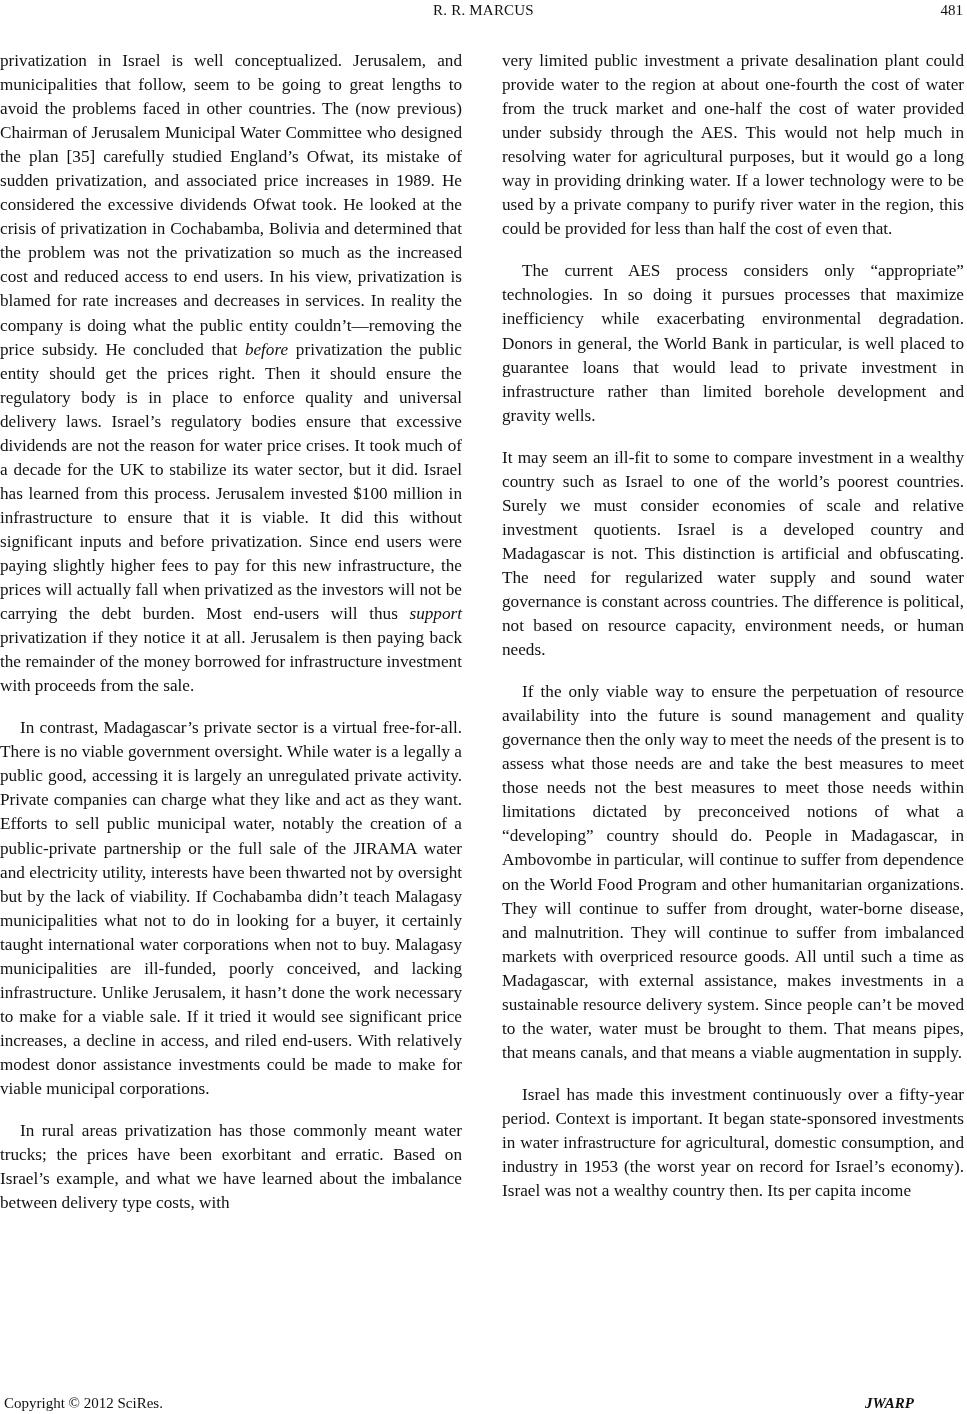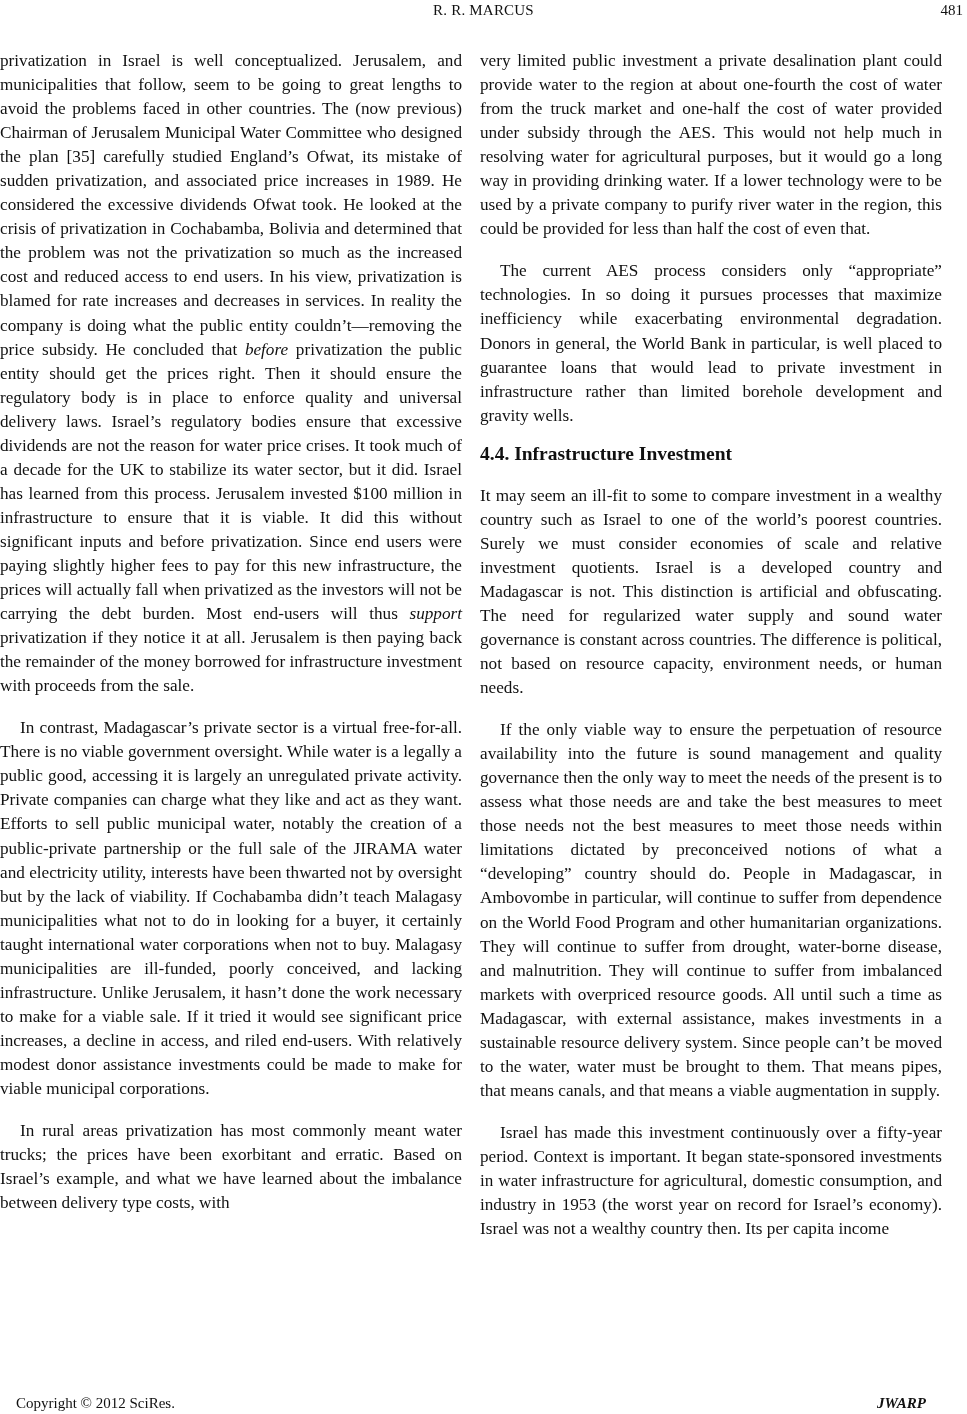--- a/index.html
+++ b/index.html
@@ -12,28 +12,28 @@
     font-size: 15px; line-height: 20px;
   }
   .running-head .author { position: absolute; left: 0; width: 967px; text-align: center; top: 0; letter-spacing: 0.2px; }
   .running-head .pageno { position: absolute; right: 4px; top: 0; }
   .col {
     position: absolute; top: 31px;
     font-size: 17.2px; line-height: 24.05px;
     text-align: justify; hyphens: manual;
   }
   .col-left { left: 0; width: 462px; }
-  .col-right { left: 480px; width: 462px; }
+  .col-right { left: 502px; width: 462px; }
   .col p { margin: 18px 0 6px 0; text-indent: 20px; }
   .col p.first { text-indent: 0; }
   .col h2 {
     font-size: 19.5px; font-weight: bold; margin: 14px 0 9px 0; line-height: 24px;
   }
   .footer {
-    position: absolute; top: 1394px; left: 16px; width: 914px; height: 20px;
+    position: absolute; top: 1394px; left: 4px; width: 914px; height: 20px;
     font-size: 15px; line-height: 18px;
   }
   .footer .copyright { position: absolute; left: 0; }
   .footer .journal { position: absolute; right: 4px; font-style: italic; font-weight: bold; text-align: center; }
   em { font-style: italic; }
 </style>
 </head>
 <body>
 
 <div class="running-head">
@@ -42,28 +42,27 @@
 </div>
 
 <div class="col col-left">
   <p class="first">
     <span>privatization in Israel is well conceptualized. Jerusalem, and municipalities that follow, seem to be going to great lengths to avoid the problems faced in other countries. The (now previous) Chairman of Jerusalem Municipal Water Committee who designed the plan [35] carefully studied England’s Ofwat, its mistake of sudden privatiza­tion, and associated price increases in 1989. He consid­ered the excessive dividends Ofwat took. He looked at the crisis of privatization in Cochabamba, Bolivia and determined that the problem was not the privatization so much as the increased cost and reduced access to end users. In his view, privatization is blamed for rate in­creases and decreases in services. In reality the company is doing what the public entity couldn’t—removing the price subsidy. He concluded that </span><em>before</em><span> privatization the public entity should get the prices right. Then it should ensure the regulatory body is in place to enforce quality and universal delivery laws. Israel’s regulatory bodies ensure that excessive dividends are not the reason for water price crises. It took much of a decade for the UK to stabilize its water sector, but it did. Israel has learned from this process. Jerusalem invested $100 million in infrastructure to ensure that it is viable. It did this without significant inputs and before privatization. Since end users were paying slightly higher fees to pay for this new infrastructure, the prices will actually fall when privat­ized as the investors will not be carrying the debt burden. Most end-users will thus </span><em>support</em><span> privatization if they notice it at all. Jerusalem is then paying back the re­mainder of the money borrowed for infrastructure in­vestment with proceeds from the sale.</span>
   </p>
   <p>
     <span>In contrast, Madagascar’s private sector is a virtual free-for-all. There is no viable government oversight. While water is a legally a public good, accessing it is largely an unregulated private activity. Private companies can charge what they like and act as they want. Efforts to sell public municipal water, notably the creation of a public-private partnership or the full sale of the JIRAMA water and electricity utility, interests have been thwarted not by oversight but by the lack of viability. If Cocha­bamba didn’t teach Malagasy municipalities what not to do in looking for a buyer, it certainly taught international water corporations when not to buy. Malagasy munici­palities are ill-funded, poorly conceived, and lacking infrastructure. Unlike Jerusalem, it hasn’t done the work necessary to make for a viable sale. If it tried it would see significant price increases, a decline in access, and riled end-users. With relatively modest donor assistance in­vestments could be made to make for viable municipal corporations.</span>
   </p>
   <p>
-    <span>In rural areas privatization has most commonly meant water trucks; the prices have been exorbitant and erratic. Based on Israel’s example, and what we have learned about the imbalance between delivery type costs, with</span>
+    <span>In rural areas privatization has those commonly meant water trucks; the prices have been exorbitant and erratic. Based on Israel’s example, and what we have learned about the imbalance between delivery type costs, with</span>
   </p>
 </div>
 
 <div class="col col-right">
   <p class="first">very limited public investment a private desalination plant could provide water to the region at about one-fourth the cost of water from the truck market and one-half the cost of water provided under subsidy through the AES. This would not help much in resolving water for agricultural purposes, but it would go a long way in pro­viding drinking water. If a lower technology were to be used by a private company to purify river water in the region, this could be provided for less than half the cost of even that.</p>
   <p>The current AES process considers only “appropriate” technologies. In so doing it pursues processes that maxi­mize inefficiency while exacerbating environmental degradation. Donors in general, the World Bank in par­ticular, is well placed to guarantee loans that would lead to private investment in infrastructure rather than limited borehole development and gravity wells.</p>
-  <h2>4.4. Infrastructure Investment</h2>
   <p class="first">It may seem an ill-fit to some to compare investment in a wealthy country such as Israel to one of the world’s poorest countries. Surely we must consider economies of scale and relative investment quotients. Israel is a devel­oped country and Madagascar is not. This distinction is artificial and obfuscating. The need for regularized water supply and sound water governance is constant across countries. The difference is political, not based on re­source capacity, environment needs, or human needs.</p>
   <p>If the only viable way to ensure the perpetuation of resource availability into the future is sound management and quality governance then the only way to meet the needs of the present is to assess what those needs are and take the best measures to meet those needs not the best measures to meet those needs within limitations dictated by preconceived notions of what a “developing” country should do. People in Madagascar, in Ambovombe in par­ticular, will continue to suffer from dependence on the World Food Program and other humanitarian organiza­tions. They will continue to suffer from drought, wa­ter-borne disease, and malnutrition. They will continue to suffer from imbalanced markets with overpriced resource goods. All until such a time as Madagascar, with external assistance, makes investments in a sustainable resource delivery system. Since people can’t be moved to the wa­ter, water must be brought to them. That means pipes, that means canals, and that means a viable augmentation in supply.</p>
   <p>Israel has made this investment continuously over a fifty-year period. Context is important. It began state-sponsored investments in water infrastructure for agri­cultural, domestic consumption, and industry in 1953 (the worst year on record for Israel’s economy). Israel was not a wealthy country then. Its per capita income</p>
 </div>
 
 <div class="footer">
   <span class="copyright">Copyright © 2012 SciRes.</span>
   <span class="journal">JWARP</span>
 </div>
 

